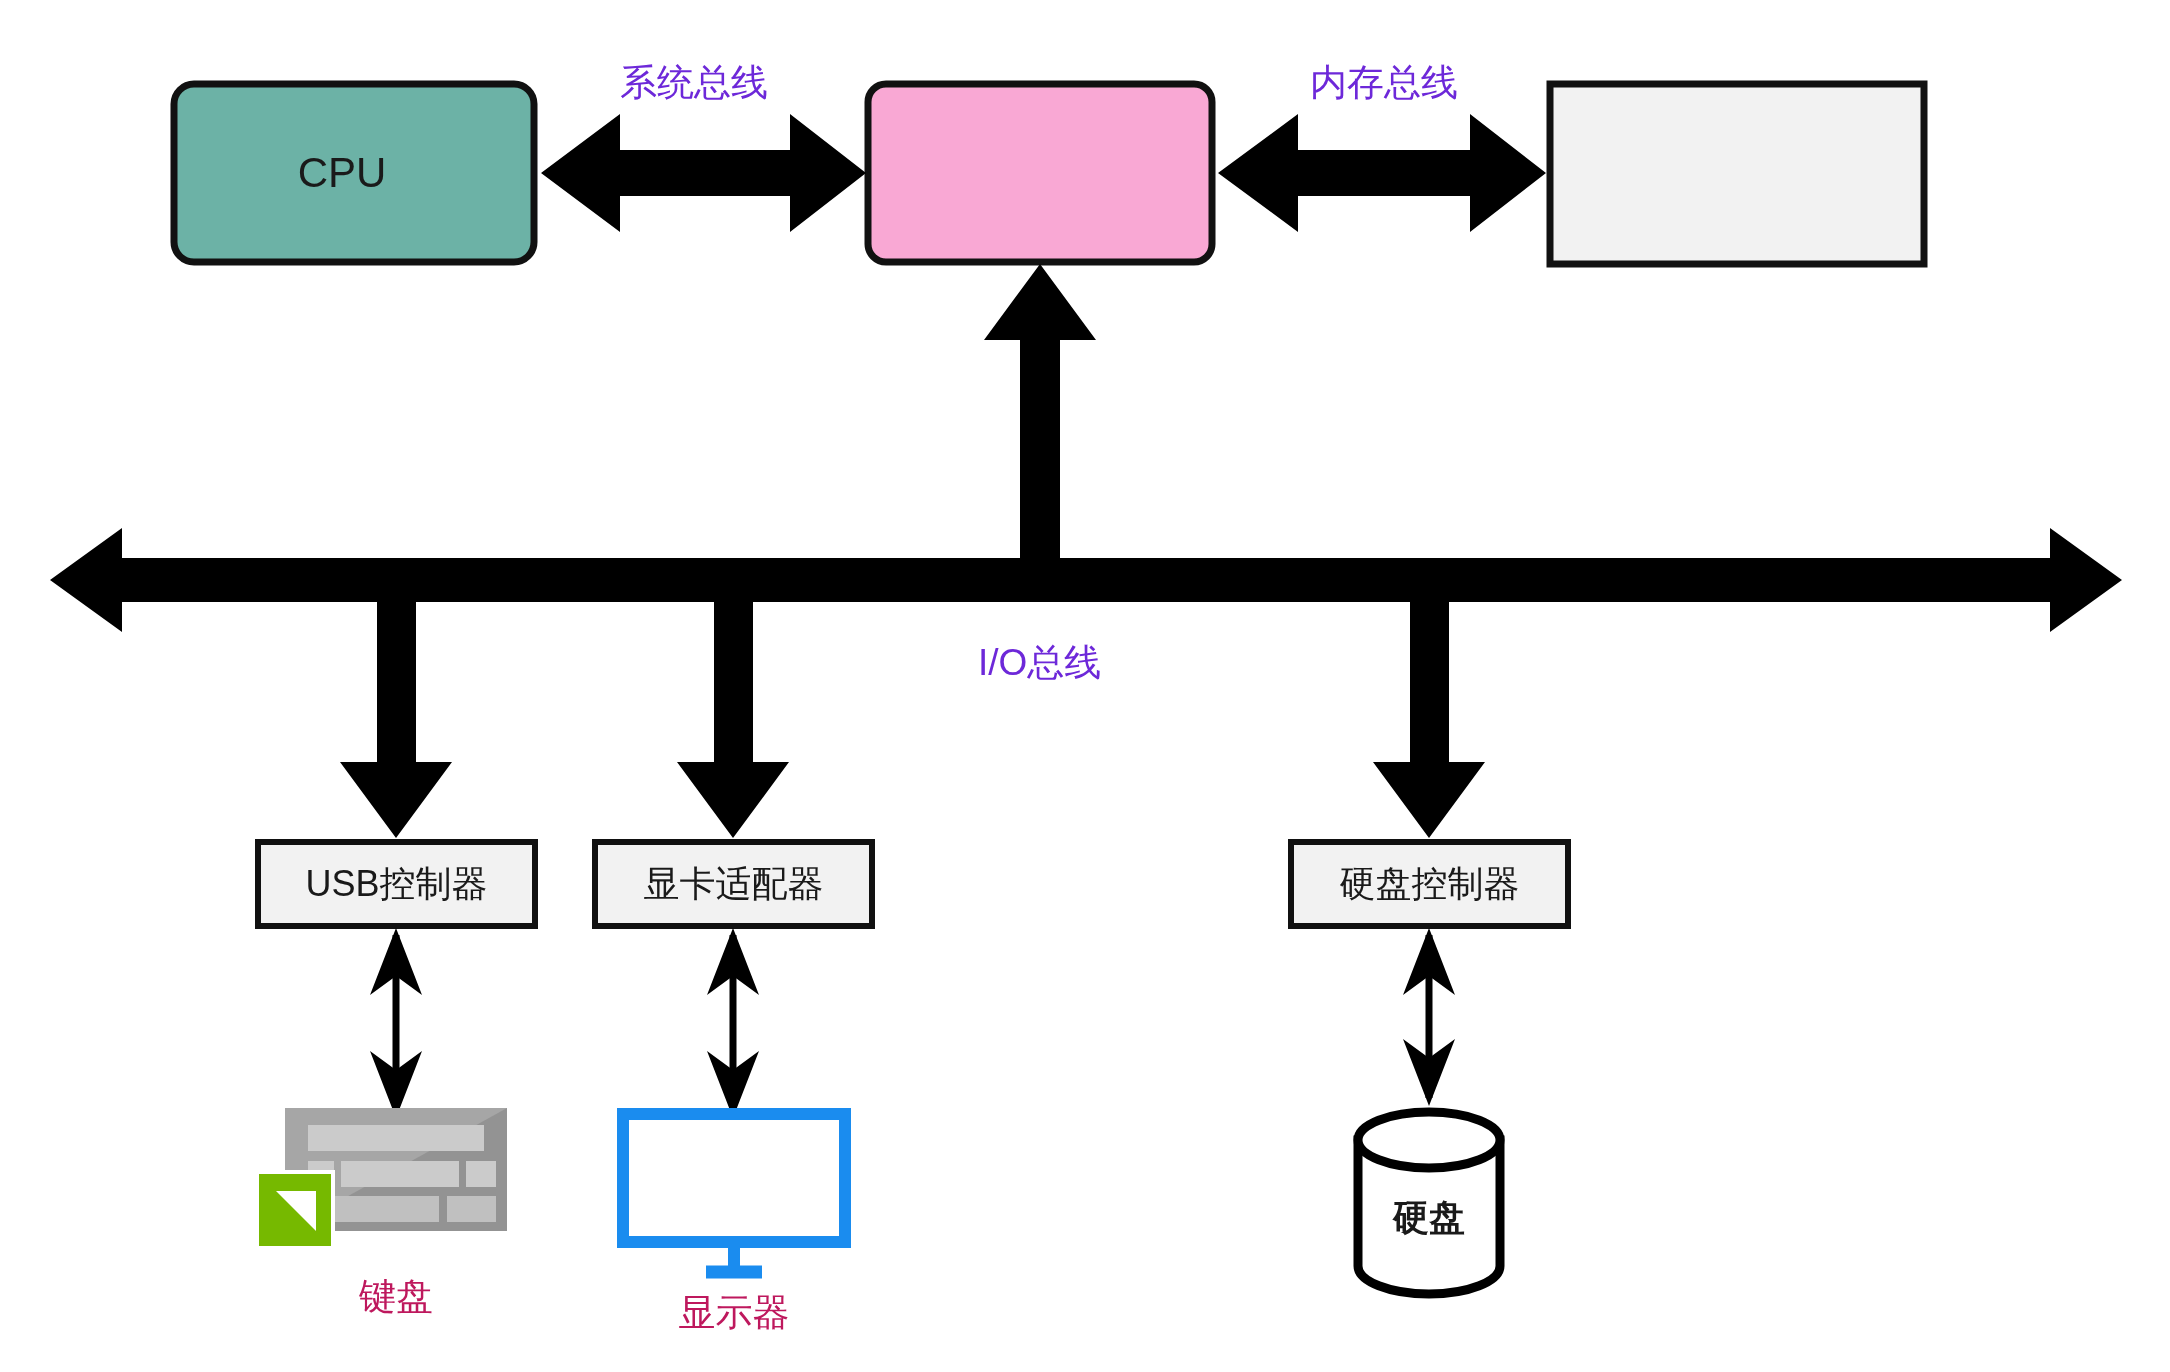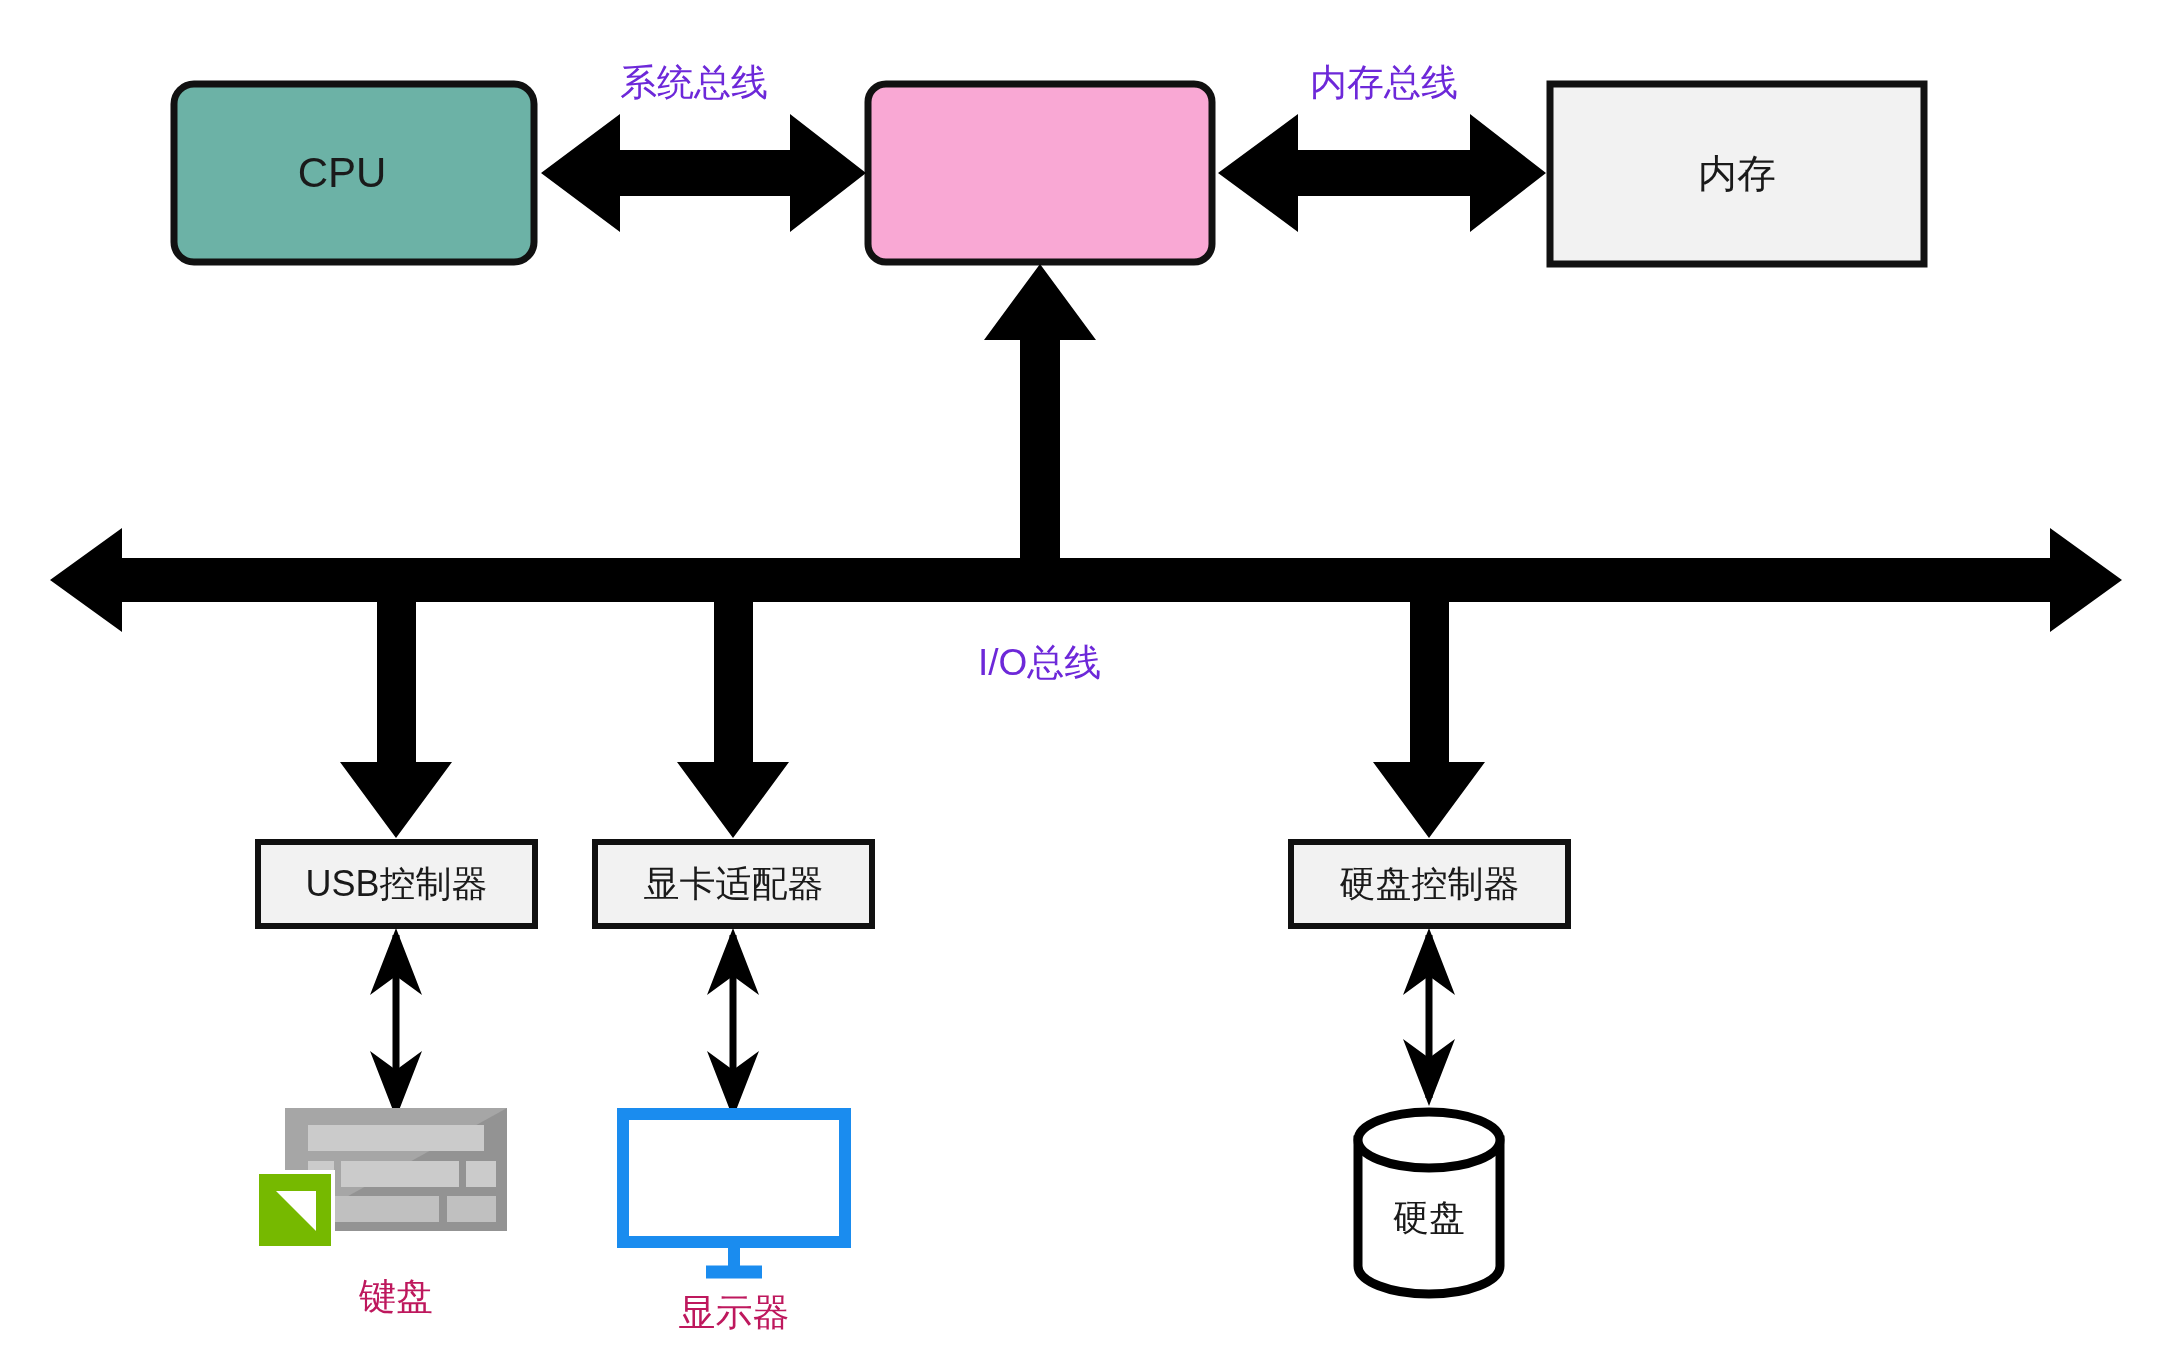--- a/index.html
+++ b/index.html
@@ -188,33 +188,32 @@
     <g>
       <path d="M 1358 1140 L 1358 1266 A 71 28 0 0 0 1500 1266 L 1500 1140 Z" fill="#ffffff" stroke="#000000" stroke-width="9"></path>
       <ellipse cx="1429" cy="1140" rx="71" ry="28" fill="#ffffff" stroke="#000000" stroke-width="9"></ellipse>
     </g>
 
   </svg>
 
   <div class="node-label box-text-lg" style="left:162px;top:84px;width:360px;height:178px;">CPU</div>
 
 
-  <div class="node-label box-text-md" style="left:1550px;top:84px;width:374px;height:180px;">内存</div>
 
   <div class="bus-label" style="left:620px;top:58px;">系统总线</div>
 
   <div class="bus-label" style="left:1310px;top:58px;">内存总线</div>
 
   <div class="bus-label" style="left:978px;top:638px;">I/O总线</div>
 
   <div class="node-label box-text-sm" style="left:258px;top:842px;width:277px;height:84px;">USB控制器</div>
 
   <div class="node-label box-text-sm" style="left:595px;top:842px;width:277px;height:84px;">显卡适配器</div>
 
   <div class="node-label box-text-sm" style="left:1291px;top:842px;width:277px;height:84px;">硬盘控制器</div>
 
-  <div class="node-label box-text-sm" style="left:1358px;top:1190px;width:142px;height:56px;">硬盘</div>
+  <div class="node-label box-text-sm" style="left:1358px;top:1190px;width:142px;height:56px;font-weight:bold;">硬盘</div>
 
   <div class="dev-label" style="left:285px;top:1272px;width:222px;">键盘</div>
 
   <div class="dev-label" style="left:623px;top:1288px;width:222px;font-family:Liberation Mono, monospace;">显示器</div>
 
 </div>
 
 </body></html>

